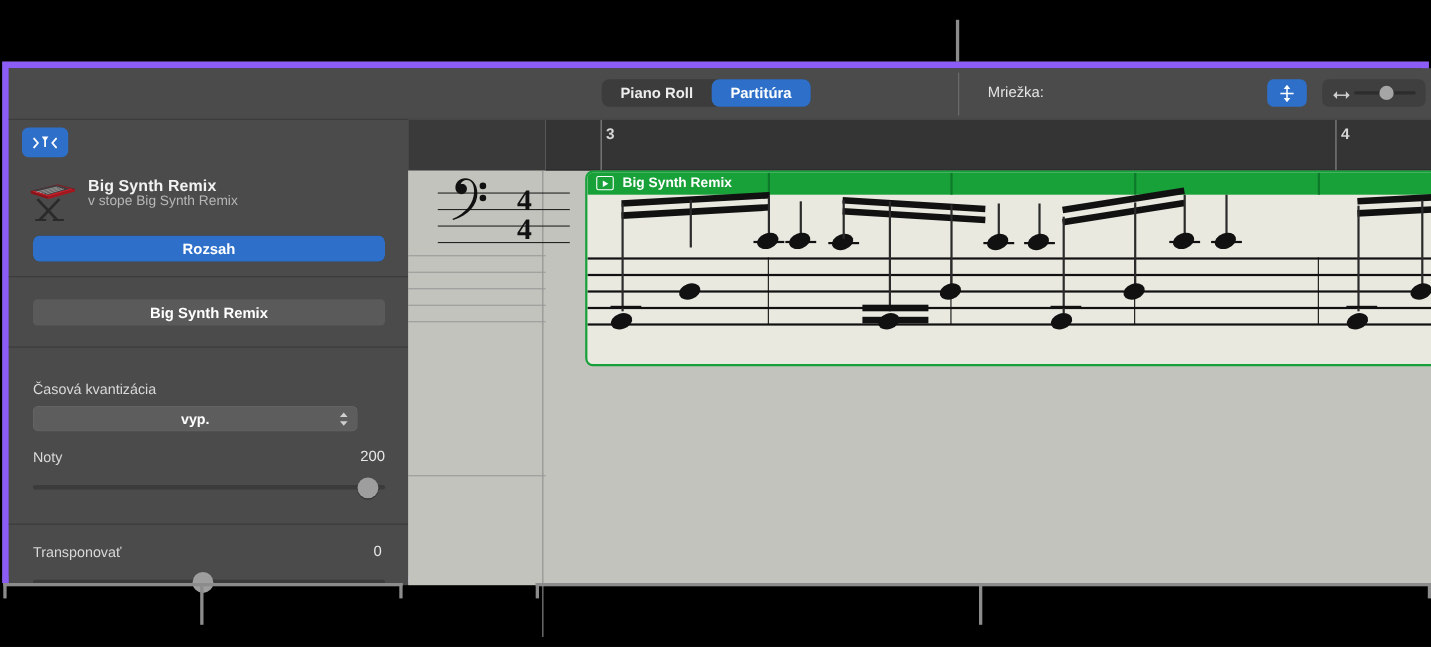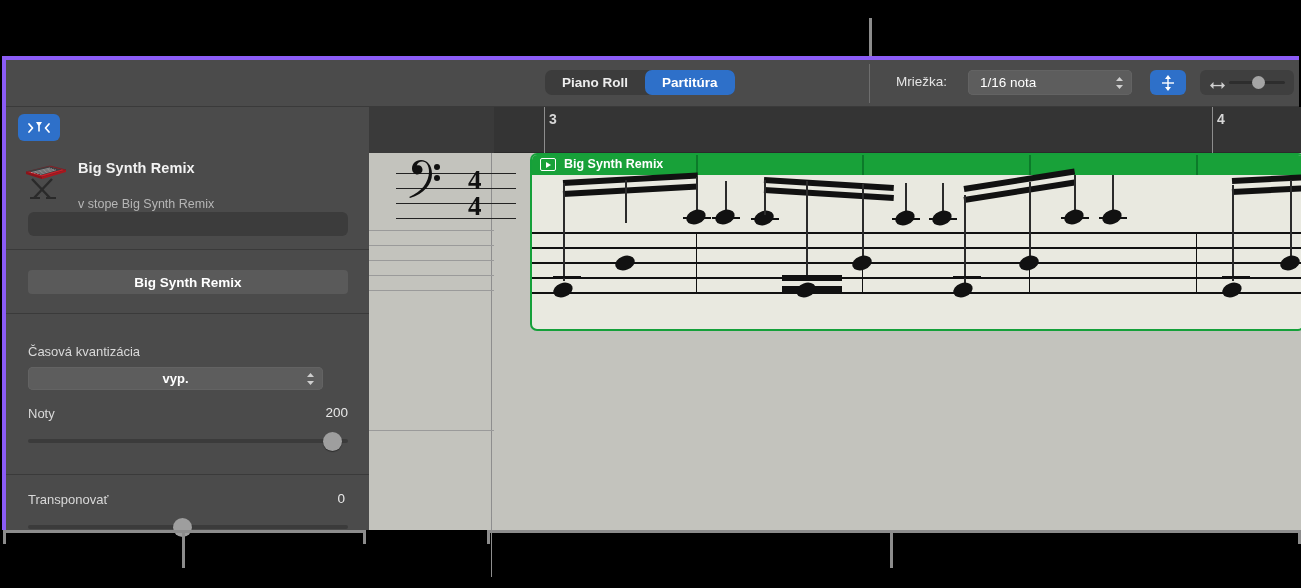--- a/index.html
+++ b/index.html
@@ -6,42 +6,42 @@
   html,body{ background:#000; }
   body{
     width:1301px; height:588px; position:relative; overflow:hidden;
     font-family:"Liberation Sans", sans-serif;
     -webkit-font-smoothing:antialiased;
   }
 
   
   #window{
     position:absolute; left:2px; top:56px; width:1297px; height:474px;
-    border:4px solid #8b5cf6; background:#4a4a4a;
+    border:6px solid #8b5cf6; background:#4a4a4a;
   }
 
   
   #sidebar{
     position:absolute; left:0; top:0; width:363px; height:470px;
     background:#4b4b4b;
   }
   #filter-btn{
     position:absolute; left:12px; top:7px; width:42px; height:27px;
     background:#2e70c9; border-radius:6px; display:flex; align-items:center; justify-content:center;
   }
   #filter-btn svg{ display:block; }
 
   #inst-row{ position:absolute; left:0; top:50px; width:100%; height:48px; }
   #inst-icon{ position:absolute; left:14px; top:1px; width:50px; height:44px; }
   #inst-name{
     position:absolute; left:72px; top:3px; font-size:14.5px; color:#f2f2f2; font-weight:700;
     letter-spacing:.1px;
   }
   #inst-sub{
-    position:absolute; left:72px; top:40px; font-size:12.5px; color:#b6b6b6;
+    position:absolute; left:72px; top:16px; font-size:12.5px; color:#b6b6b6;
   }
 
   #seg-tabs{
     position:absolute; left:22px; top:105px; width:320px; height:24px;
     background:#3c3c3c; border-radius:6px; display:flex; overflow:hidden;
   }
   #seg-tabs .seg{
     flex:1; display:flex; align-items:center; justify-content:center;
     font-size:13.5px; color:#eaeaea; font-weight:600; border-radius:6px;
   }
@@ -193,29 +193,20 @@
 
     <div id="tabs">
       <div class="tab">Piano Roll</div>
       <div class="tab active">Partitúra</div>
     </div>
 
     <div id="tb-sep"></div>
 
     <div id="grid-label">Mriežka:</div>
 
-    <div id="grid-popup" class="popup">
-      <span>1/16 nota</span>
-      <span class="chev">
-        <svg width="9" height="14" viewBox="0 0 9 14">
-          <path d="M4.5 1 L8 5 L1 5 Z" fill="#cfcfcf"></path>
-          <path d="M4.5 13 L8 9 L1 9 Z" fill="#cfcfcf"></path>
-        </svg>
-      </span>
-    </div>
 
     <div id="fit-btn">
       <svg width="18" height="18" viewBox="0 0 18 18">
         <path d="M9 1 L12 5 L6 5 Z" fill="#fff"></path>
         <path d="M9 17 L12 13 L6 13 Z" fill="#fff"></path>
         <rect x="8.3" y="4" width="1.4" height="10" fill="#fff"></rect>
         <rect x="3" y="8.3" width="12" height="1.4" fill="#fff"></rect>
       </svg>
     </div>
 
@@ -262,20 +253,21 @@
             <path d="M10 40 L20 40" stroke="#2a2a2a" stroke-width="2"></path>
             <path d="M26 40 L36 40" stroke="#2a2a2a" stroke-width="2"></path>
           </g>
         </svg>
       </span>
       <div id="inst-name">Big Synth Remix</div>
       <div id="inst-sub">v stope Big Synth Remix</div>
     </div>
 
     <div id="seg-tabs">
+      <div class="seg active">Rozsah</div>
     </div>
 
     <div class="hr" style="top:142px"></div>
 
     <div id="region-name">Big Synth Remix</div>
 
     <div class="hr" style="top:206px"></div>
 
     <div class="sect-label" style="left:22px; top:237px">Časová kvantizácia</div>
     <div class="popup" style="left:22px; top:260px; width:295px; height:23px">

